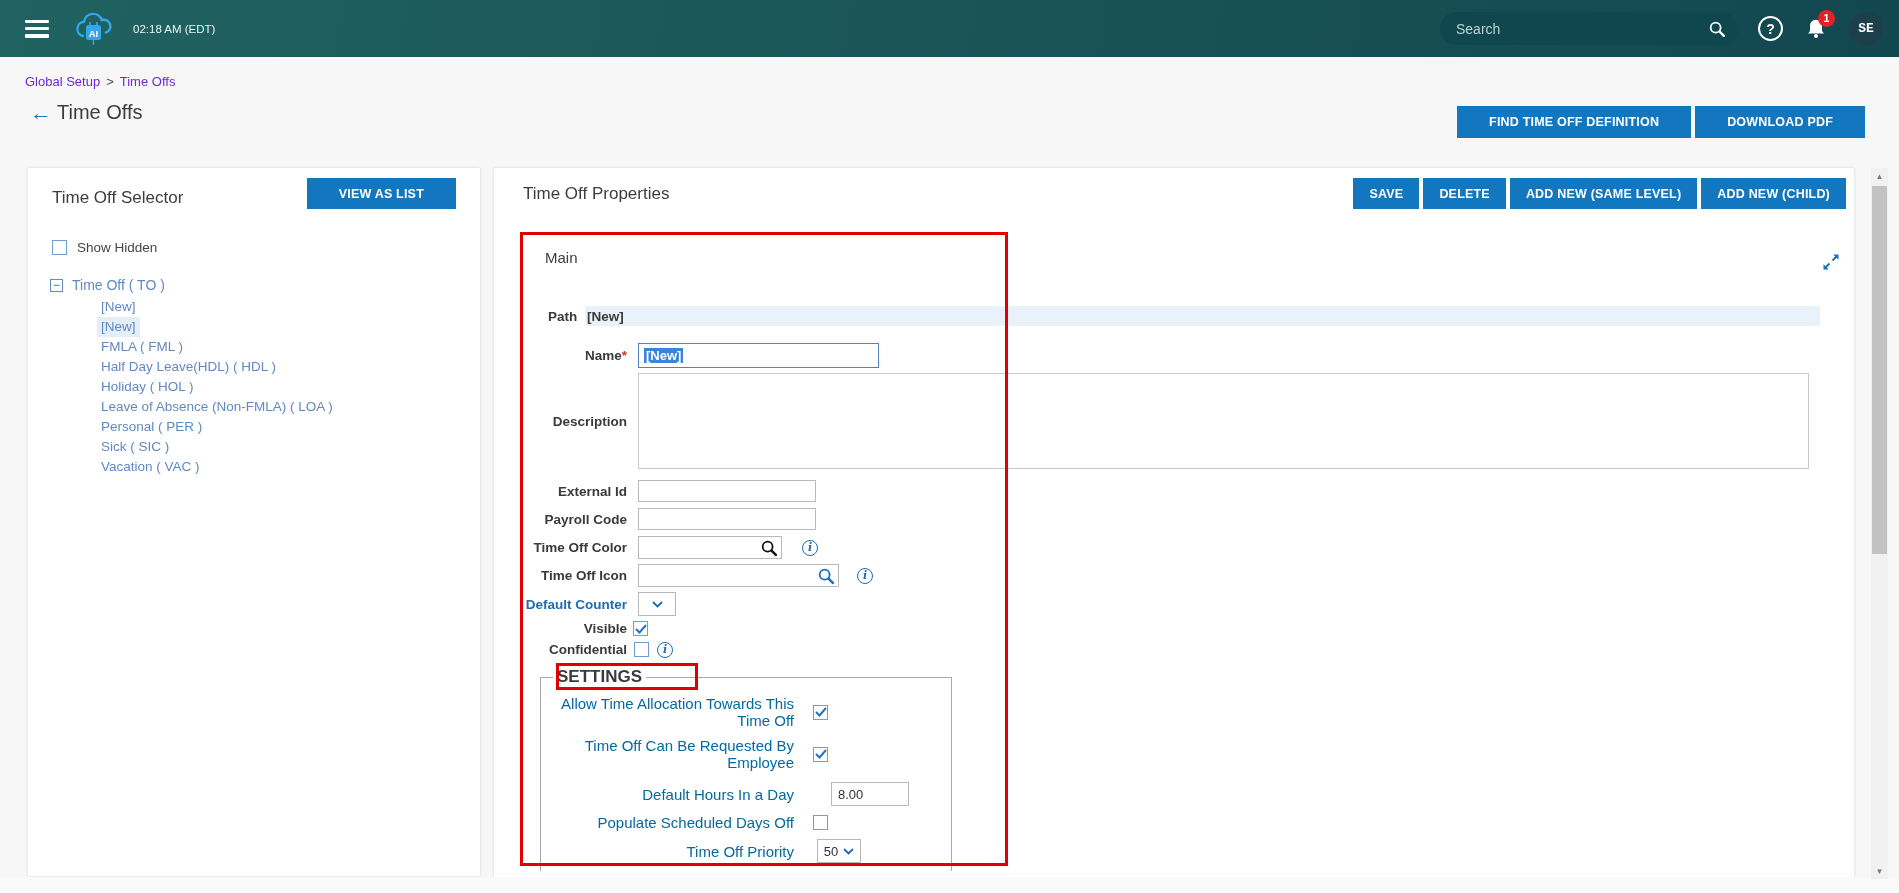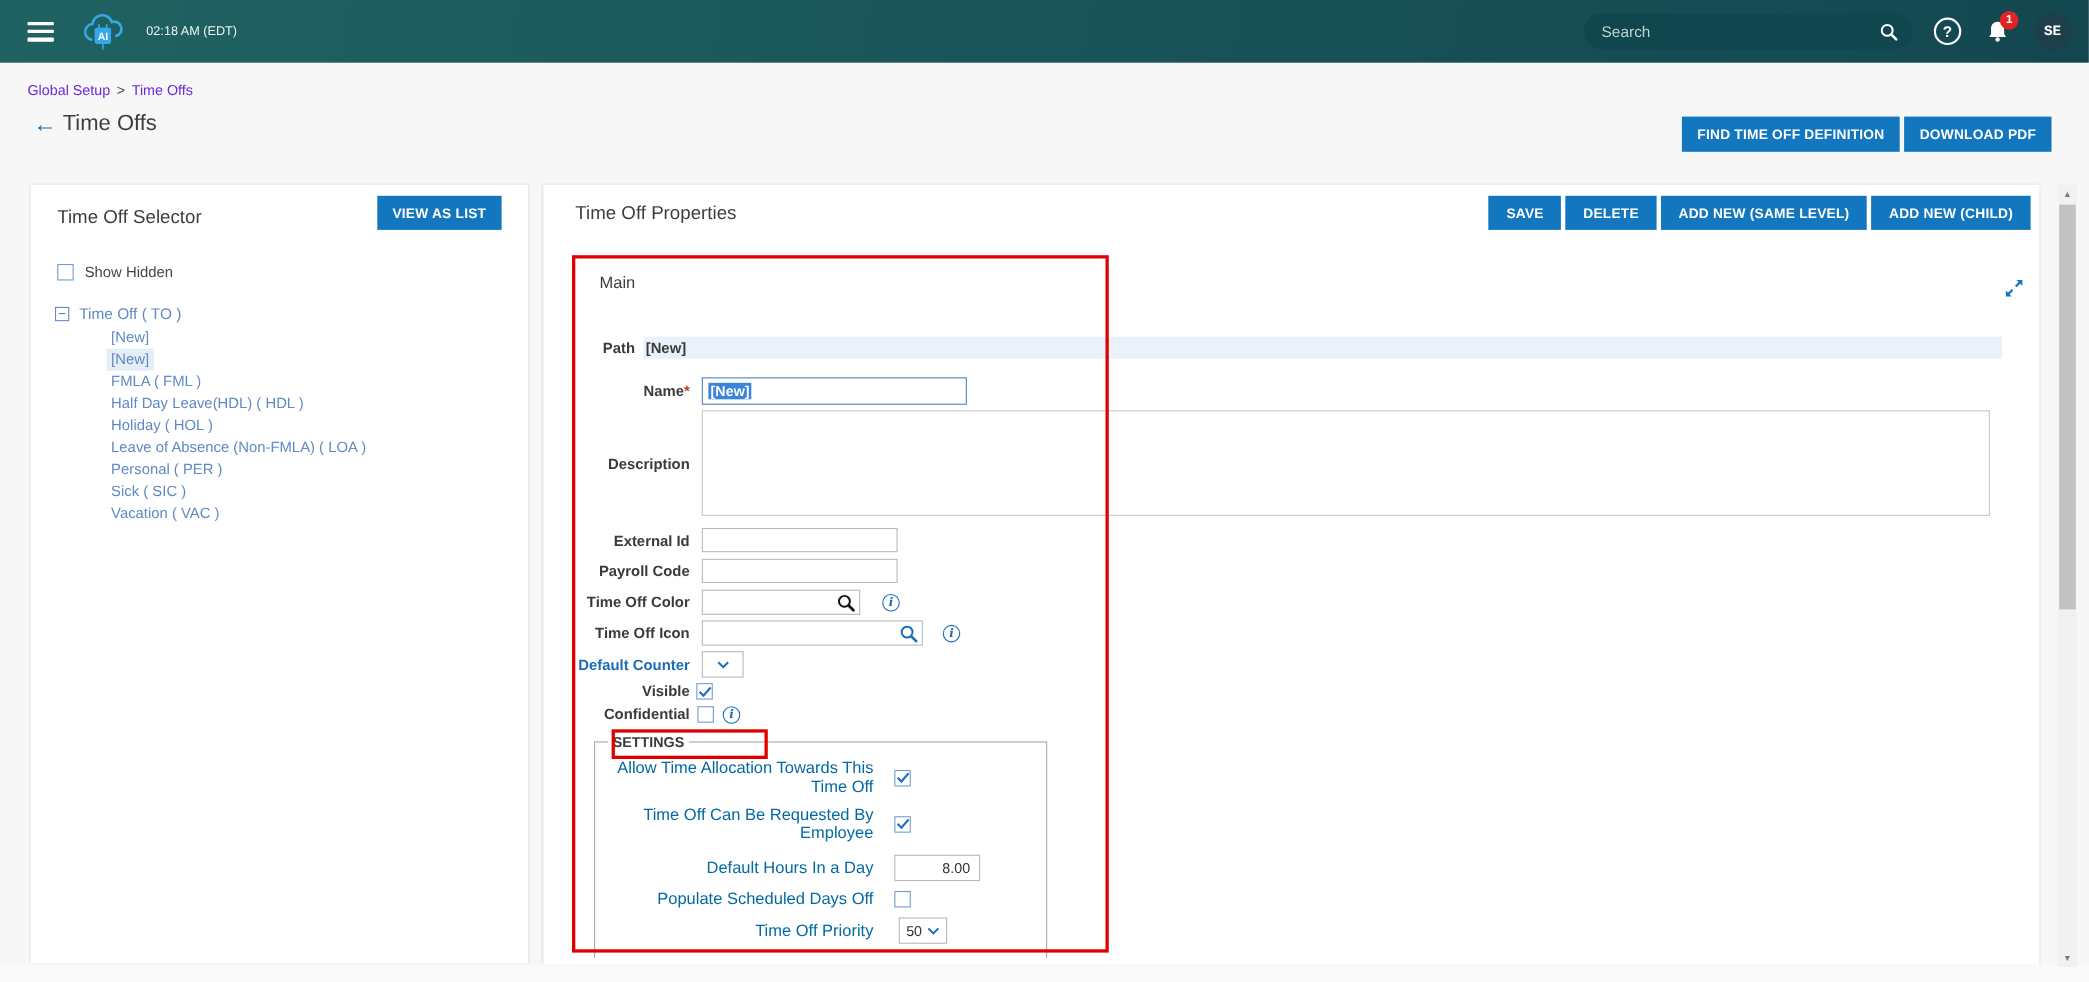--- a/index.html
+++ b/index.html
@@ -50,21 +50,21 @@
   
   .breadcrumb { position:absolute; left:25px; top:74px; font-size:13px; color:#4d4d4d; }
   .breadcrumb a { color:#6d28d9; text-decoration:none; cursor:pointer; }
   .crumb-sep { margin:0 6px; }
   .back-arrow { position:absolute; left:30px; top:102px; color:#1b76bc; font-size:22px; font-weight:bold; cursor:pointer; line-height:1; }
   .page-title { position:absolute; left:57px; top:101px; font-size:20px; color:#3d3d3d; font-weight:500; }
   .page-actions { position:absolute; top:106px; right:34px; display:flex; gap:4px; }
   .btn {
     background:#1377bf; color:#fff; border:none; cursor:pointer;
     font-family:"Liberation Sans",sans-serif; font-size:12.5px; font-weight:bold;
-    height:32px; padding:0 14px; letter-spacing:.2px; white-space:nowrap;
+    height:32px; padding:0 32px; letter-spacing:.2px; white-space:nowrap;
   }
   
   .card { position:absolute; background:#fff; box-shadow:0 0 3px rgba(0,0,0,.14); }
   .left-card  { left:28px;  top:168px; width:452px;  height:708px; }
   .right-card { left:494px; top:168px; width:1360px; height:709px; }
   .card-title { font-size:17px; color:#3d3d3d; }
   .left-card .card-title  { position:absolute; left:24px; top:20px; }
   .right-card .card-title { position:absolute; left:29px; top:16px; }
   .left-card .btn.view-list { position:absolute; right:24px; top:10px; height:31px; }
   .card-actions { position:absolute; top:10px; right:8px; display:flex; gap:4px; }
@@ -116,25 +116,25 @@
   .info::before { content:"i"; }
   .lookup-wrap { position:relative; display:flex; align-items:center; }
   .lookup-btn { position:absolute; right:4px; cursor:pointer; display:flex; }
   .selectbox {
     height:24px; border:1px solid #b9b9b9; background:#fff; display:inline-flex;
     align-items:center; justify-content:center; gap:5px; cursor:pointer; font-size:13px; color:#333;
   }
   .fieldset-settings {
     margin:9px 0 0 46px; width:412px; border:1px solid #a9a9a9; padding:0 0 6px 0;
   }
-  .fieldset-settings legend { margin-left:12px; padding:0 4px; font-size:13px; font-weight:bold; color:#3a3a3a; }
+  .fieldset-settings legend { margin-left:12px; padding:0 4px; font-size:17px; font-weight:bold; color:#3a3a3a; }
   .srow { display:flex; align-items:center; margin:8px 0; }
   .slabel { width:253px; text-align:right; font-size:15px; color:#0369a1; flex:none; }
   .sctl { margin-left:19px; display:flex; align-items:center; }
-  .sinput { width:78px; height:24px; text-align:right; padding-right:8px; }
+  .sinput { width:78px; height:24px; padding-right:8px; margin-left:18px; }
   .ssel { width:44px; margin-left:4px; }
   
   .red-box { position:absolute; border:3px solid #e10000; z-index:40; pointer-events:none; }
   .red-main { left:520px; top:232px; width:488px; height:634px; }
   .red-conf { left:556px; top:663px; width:142px; height:27px; }
   
   .vscroll { position:absolute; left:1871px; top:168px; width:17px; height:711px; background:#f1f1f1; z-index:30; }
   .vs-arrow { position:absolute; left:0; width:17px; height:16px; color:#7b7b7b; font-size:8px; display:flex; align-items:center; justify-content:center; cursor:pointer; }
   .vs-up { top:0; } .vs-up::before { content:"\25B2"; }
   .vs-down { bottom:0; } .vs-down::before { content:"\25BC"; }

